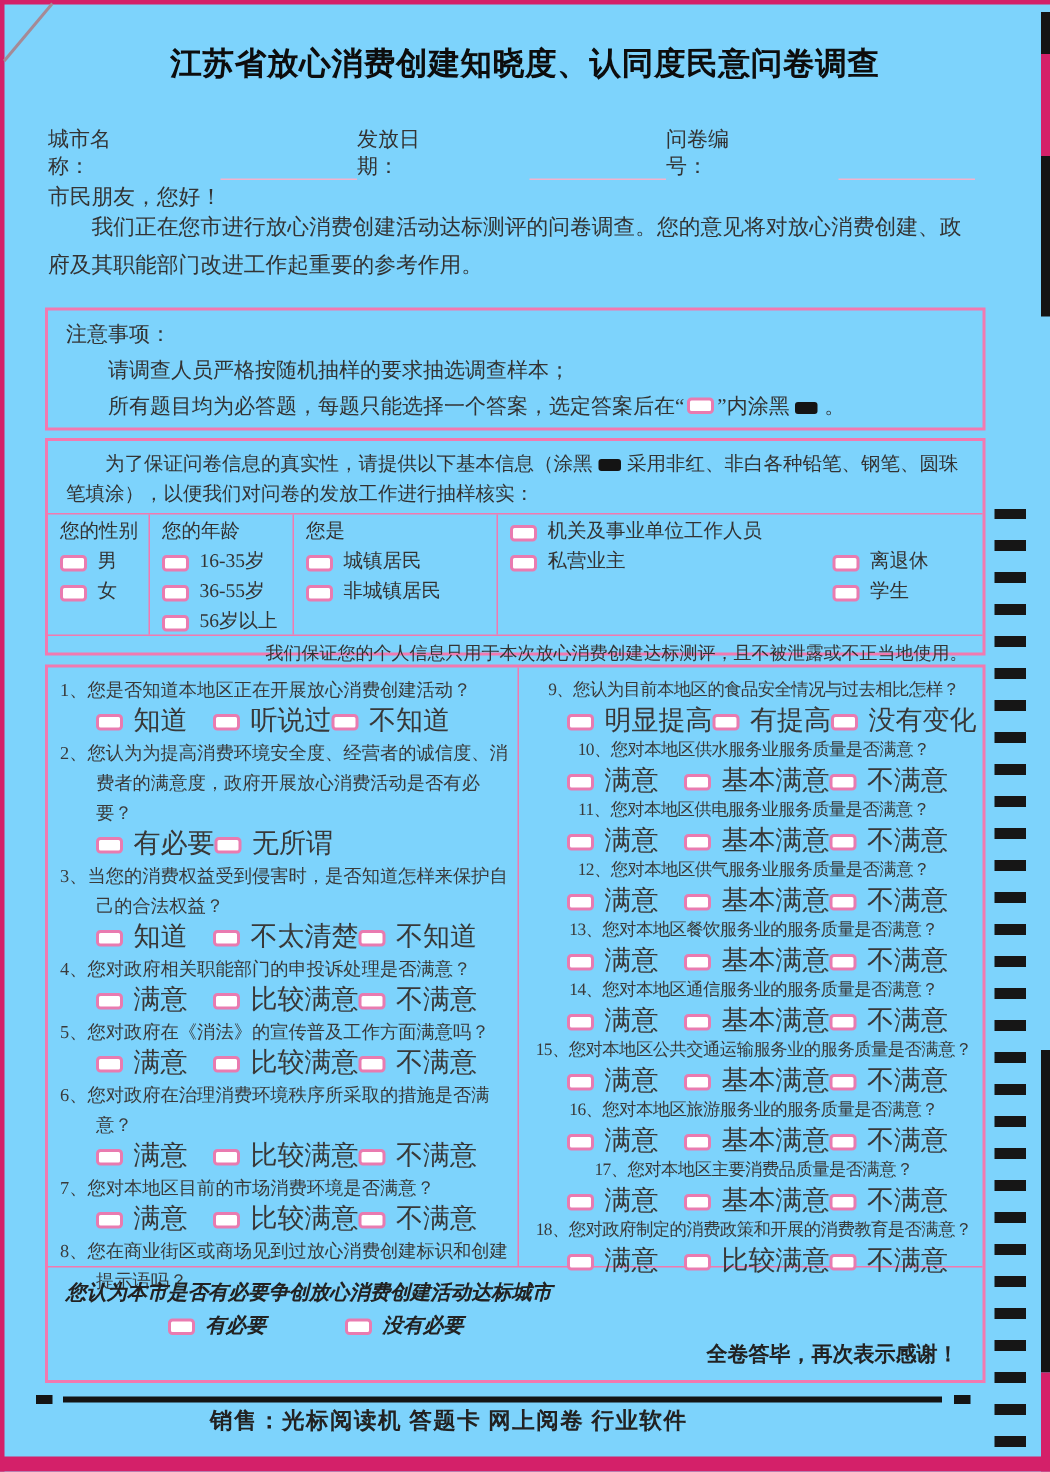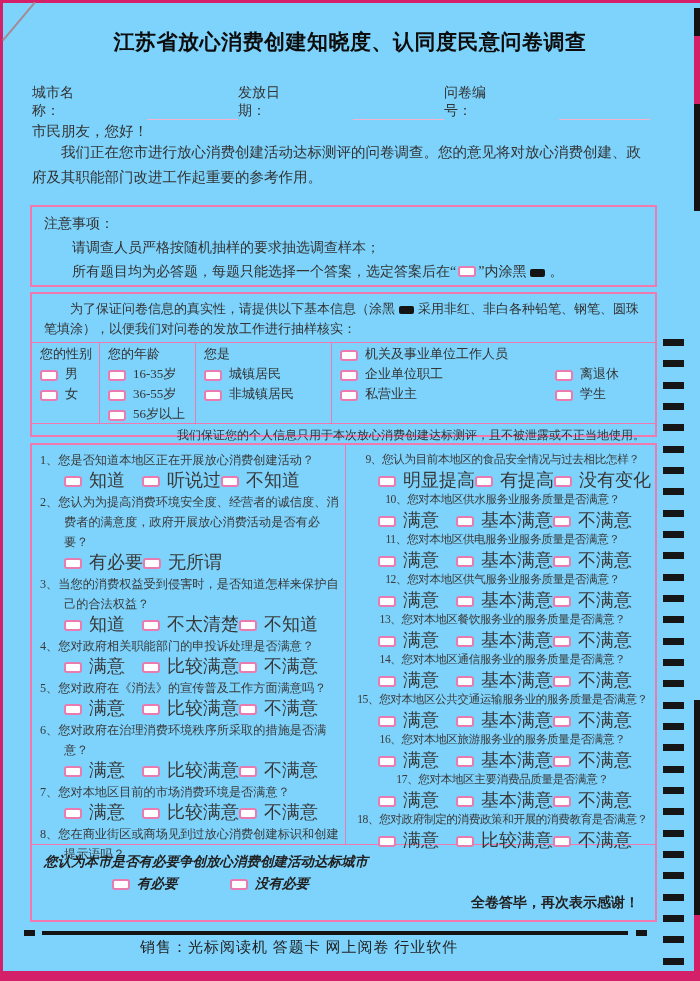--- a/index.html
+++ b/index.html
@@ -72,21 +72,21 @@
 
   .final-sec{border-top:1.5px solid #f279b0;padding:6px 12px 0 12px;height:70px;box-sizing:border-box;font-style:italic;}
   .final-q{font-size:13.5px;font-weight:700;color:#222;line-height:22px;}
   .final-opts{display:flex;margin-left:68px;margin-top:2px;font-size:13.5px;font-weight:700;color:#222;}
   .final-opts .opt{min-width:118px;white-space:nowrap;}
   .closing{position:absolute;right:16px;bottom:8px;font-size:14px;font-weight:700;color:#222;}
 
   .thick-line{position:absolute;top:931px;left:42px;width:586px;height:4px;background:#141414;}
   .line-sq{position:absolute;top:930px;width:11px;height:6px;background:#141414;}
   .sq-l{left:24px;} .sq-r{left:636px;}
-  .sales{position:absolute;top:938px;left:140px;font-size:15px;font-weight:400;color:#222;letter-spacing:1px;}
+  .sales{position:absolute;top:938px;left:140px;font-size:15px;font-weight:700;color:#222;letter-spacing:1px;}
 </style>
 </head>
 <body>
 
 <div class="sheet">
 
   <div class="edge-left"></div>
   <div class="edge-top"></div>
   <div class="corner-diag"></div>
 
@@ -135,21 +135,20 @@
           <div class="opt-line"><span class="opt"><span class="cb"></span><span>56岁以上</span></span></div>
         </div>
         <div class="info-colm c-resident">
           <div class="group-title">您是</div>
           <div class="opt-line"><span class="opt"><span class="cb"></span><span>城镇居民</span></span></div>
           <div class="opt-line"><span class="opt"><span class="cb"></span><span>非城镇居民</span></span></div>
         </div>
         <div class="info-colm c-job">
           <div class="subcol1">
             <div class="opt-line"><span class="opt"><span class="cb"></span><span>机关及事业单位工作人员</span></span></div>
-            <div class="opt-line"><span class="opt"><span class="cb"></span><span>企业单位职工</span></span></div>
             <div class="opt-line"><span class="opt"><span class="cb"></span><span>私营业主</span></span></div>
           </div>
           <div class="subcol2">
             <div class="group-title">&nbsp;</div>
             <div class="opt-line"><span class="opt"><span class="cb"></span><span>离退休</span></span></div>
             <div class="opt-line"><span class="opt"><span class="cb"></span><span>学生</span></span></div>
           </div>
         </div>
       </div>
     <div class="privacy">我们保证您的个人信息只用于本次放心消费创建达标测评，且不被泄露或不正当地使用。</div>

